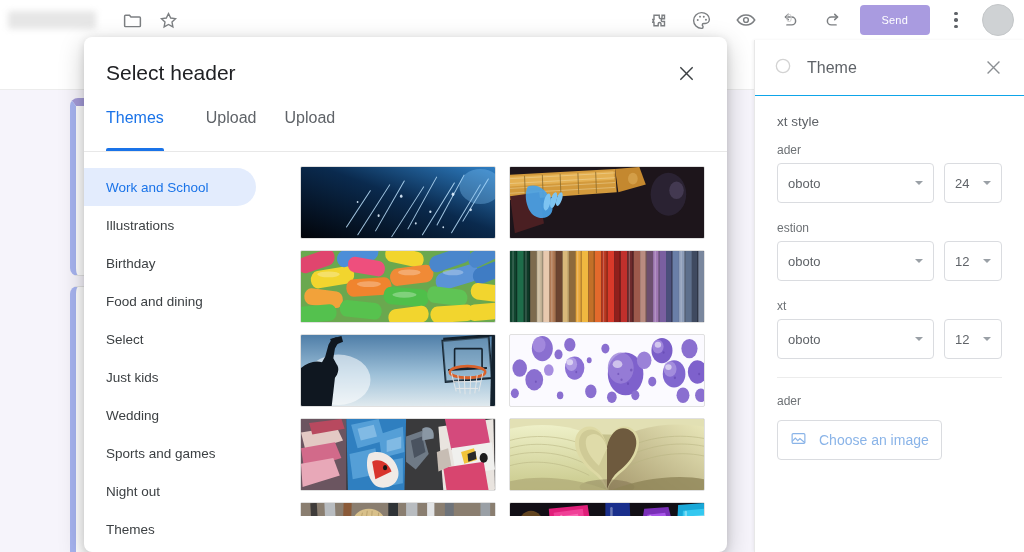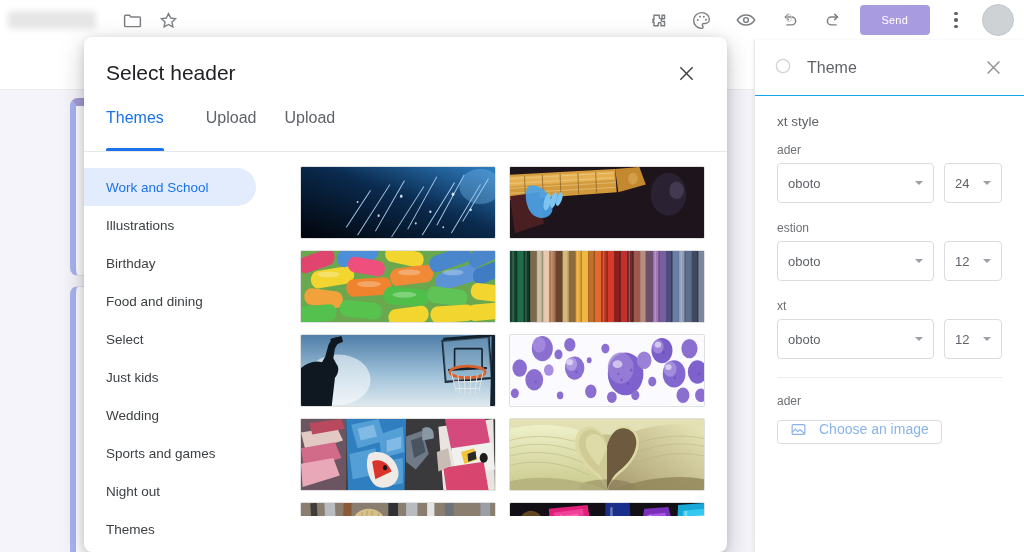--- a/index.html
+++ b/index.html
@@ -75,21 +75,21 @@
   .tp-select.font { flex: 1; }
   .tp-select.size { width: 58px; }
   .tp-select .val { flex: 1; }
   .caret {
     width: 0; height: 0; border-left: 4px solid transparent;
     border-right: 4px solid transparent; border-top: 4.5px solid #9aa0a6;
     margin-left: 6px;
   }
   .tp-divider { height: 1px; background: #ececec; margin: 4px 0 16px 0; }
   .choose-image {
-    display: flex; gap: 12px; height: 24px;
+    display: flex; align-items: center; gap: 12px; height: 40px;
     border: 1px solid #dadce0; border-radius: 4px; padding: 0 12px;
     color: #8ab4e8; font-size: 14px; background: #fff; cursor: pointer;
     width: 165px;
   }
   .small-num { position: absolute; top: 12px; right: 232px; font-size: 11px; color: #cfcfcf; }
 
   
   .modal {
     position: absolute; left: 84px; top: 37px; width: 643px; height: 515px;
     background: #fff; border-radius: 8px;

